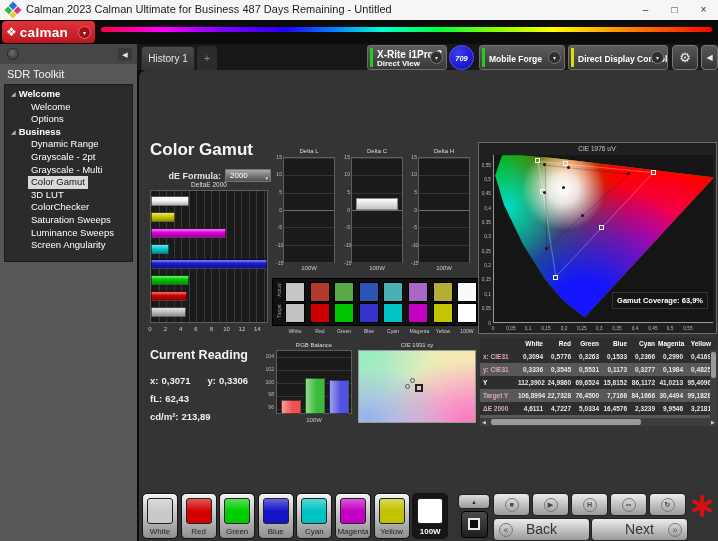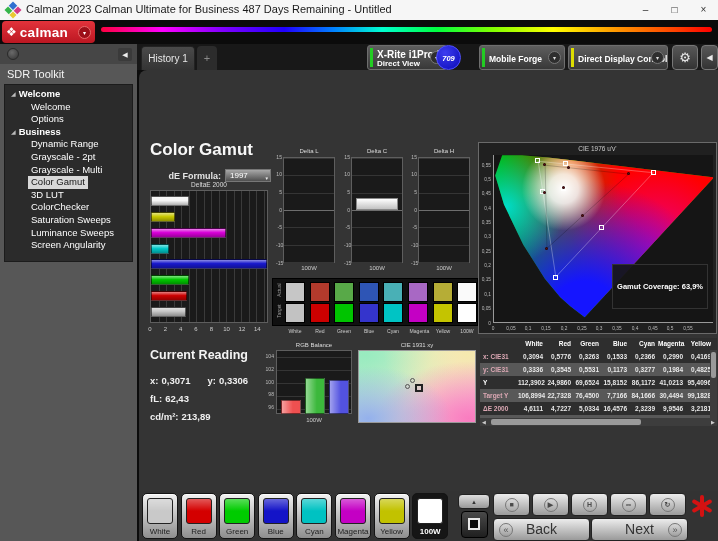--- a/index.html
+++ b/index.html
@@ -31,21 +31,21 @@
 .tabplus{position:absolute;left:60px;top:2px;width:20px;height:24px;background:#2c2c2c;border-radius:4px 4px 0 0;color:#8a8a8a;font-size:11px;text-align:center;line-height:24px;}
 .dd{position:absolute;top:1px;height:25px;background:linear-gradient(180deg,#5e5e5e,#383838);border:1px solid #6e6e6e;border-radius:3px;color:#fff;}
 .dd .bar{position:absolute;left:2px;top:2px;bottom:2px;width:3px;}
 .dd .ddarrow{position:absolute;right:3px;top:50%;margin-top:-6.5px;width:13px;height:13px;border-radius:50%;background:#2e2e2e;border:1px solid #777;color:#ddd;font-size:6px;line-height:12px;text-align:center;}
 .dd .l1{position:absolute;left:9px;top:3px;font-size:10px;font-weight:bold;white-space:nowrap;}
 .dd .l2{position:absolute;left:9px;top:13px;font-size:8px;font-weight:bold;white-space:nowrap;}
 .dd.single .l1{top:8px;font-size:8.5px;}
 #dd-meter{left:230px;width:80px;}
 #dd-source{left:342px;width:86px;}
 #dd-display{left:431px;width:100px;}
-.badge709{position:absolute;left:299px;top:1px;width:25px;height:25px;border-radius:50%;background:radial-gradient(circle at 35% 30%,#3c3cf0,#0a0ab8);border:1px solid #5050ff;color:#fff;font-weight:bold;font-size:7.5px;text-align:center;line-height:25px;font-style:italic;}
+.badge709{position:absolute;left:312px;top:1px;width:25px;height:25px;border-radius:50%;background:radial-gradient(circle at 35% 30%,#3c3cf0,#0a0ab8);border:1px solid #5050ff;color:#fff;font-weight:bold;font-size:7.5px;text-align:center;line-height:25px;font-style:italic;}
 .toolbtn{position:absolute;top:1px;height:25px;background:linear-gradient(180deg,#585858,#333);border:1px solid #777;border-radius:4px;color:#e8e8e8;text-align:center;}
 #btn-gear{left:535px;width:26px;font-size:13px;line-height:24px;}
 #btn-collapse-right{left:564px;width:17px;font-size:8px;line-height:24px;}
 
 
 .sidebar{position:absolute;left:0;top:44px;width:137px;height:537px;background:#575757;border-radius:0 0 0 6px;}
 .sb-head{position:absolute;top:0;left:0;right:0;height:20px;background:#464646;}
 .sb-dot{position:absolute;left:7px;top:4px;width:12px;height:12px;border-radius:50%;background:radial-gradient(circle at 40% 35%,#6a6a6a,#333);border:1px solid #2a2a2a;}
 .sb-collapse{position:absolute;right:5px;top:4px;width:14px;height:13px;color:#eee;font-size:7px;line-height:13px;text-align:center;background:#3a3a3a;border-radius:2px;}
 .sb-title{position:absolute;left:7px;top:24px;font-size:11px;color:#f4f4f4;}
@@ -99,21 +99,21 @@
 
 
 .cie-panel{position:absolute;left:339px;top:72px;width:239px;height:192px;background:#202020;border:1px solid #6a6a6a;}
 .cie-title{position:absolute;top:2px;left:0;right:0;text-align:center;font-size:6.5px;color:#ccc;}
 .cie-plot{position:absolute;left:14px;top:12px;width:220px;height:168px;border-left:1px solid #999;border-bottom:1px solid #999;background:#151515;}
 .cie-svg{position:absolute;left:0;top:0;width:100%;height:100%;}
 .cie-ytick{position:absolute;left:0;width:12px;text-align:right;font-size:6px;color:#bbb;transform:scale(.8);transform-origin:right;}
 .cie-xtick{position:absolute;top:182px;transform:translateX(-50%) scale(.8);font-size:6px;color:#bbb;}
 .cie-target{position:absolute;width:5px;height:5px;border:1px solid #fff;z-index:3;}
 .cie-dot{position:absolute;width:3px;height:3px;border-radius:50%;background:#6e1116;border:1px solid rgba(0,0,0,.6);z-index:3;}
-.coverage{position:absolute;right:5px;bottom:13px;background:rgba(22,22,22,.92);border:1px solid #333;padding:17px 4px;font-size:7.5px;font-weight:bold;color:#fff;z-index:4;white-space:nowrap;}
+.coverage{position:absolute;right:5px;bottom:13px;background:rgba(22,22,22,.92);border:1px solid #333;padding:3px 4px;font-size:7.5px;font-weight:bold;color:#fff;z-index:4;white-space:nowrap;}
 
 
 .cur-title{position:absolute;left:11px;top:278px;font-size:12.5px;font-weight:bold;color:#f4f4f4;}
 .cur-row{position:absolute;left:11px;font-size:9.5px;font-weight:bold;color:#f0f0f0;white-space:nowrap;}
 #cur-xy{top:305px;}#cur-fl{top:323px;}#cur-cd{top:341px;}
 .cur-row span{margin-right:3px;}
 #cur-y-label{margin-left:14px;}
 
 
 .rgb-panel{position:absolute;left:123px;top:272px;width:95px;height:88px;}
@@ -242,21 +242,21 @@
         <div class="tree-item"><div class="ti-label">Saturation Sweeps</div></div>
         <div class="tree-item"><div class="ti-label">Luminance Sweeps</div></div>
         <div class="tree-item"><div class="ti-label">Screen Angularity</div></div>
       </div>
   </div>
 
   <div class="main">
     <div class="page-title">Color Gamut</div>
     <div class="def-label">dE Formula:</div>
     <div class="def-dd">
-      <span>1997</span>
+      <span>2000</span>
       <span class="arr">▾</span>
     </div>
 
     <div class="de-title">DeltaE 2000</div>
     <div class="de-plot">
         <div class="vgrid" style="left: 6.49351%;"></div>
         <div class="vgrid" style="left: 12.987%;"></div>
         <div class="vgrid" style="left: 19.4805%;"></div>
         <div class="vgrid" style="left: 25.974%;"></div>
         <div class="vgrid" style="left: 32.4675%;"></div>

